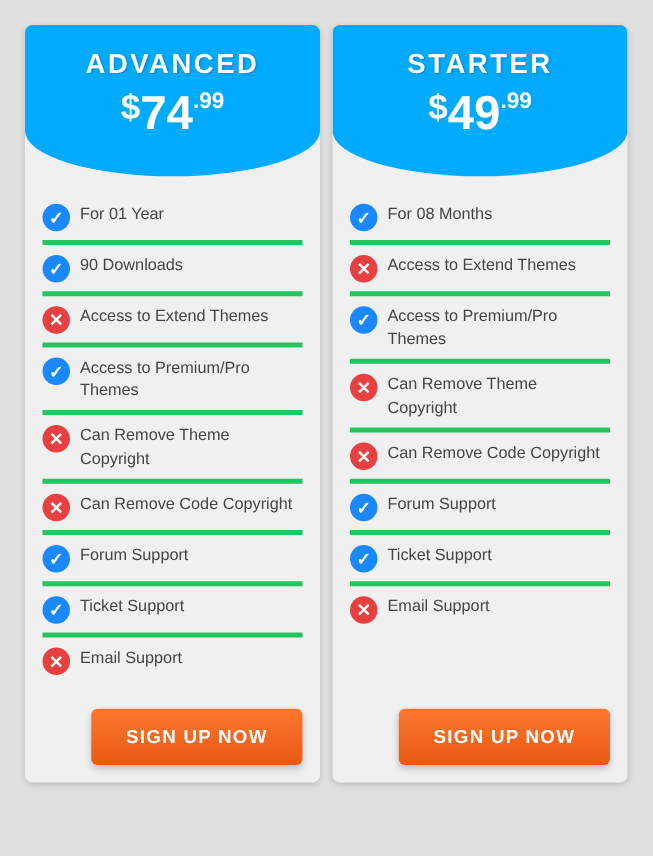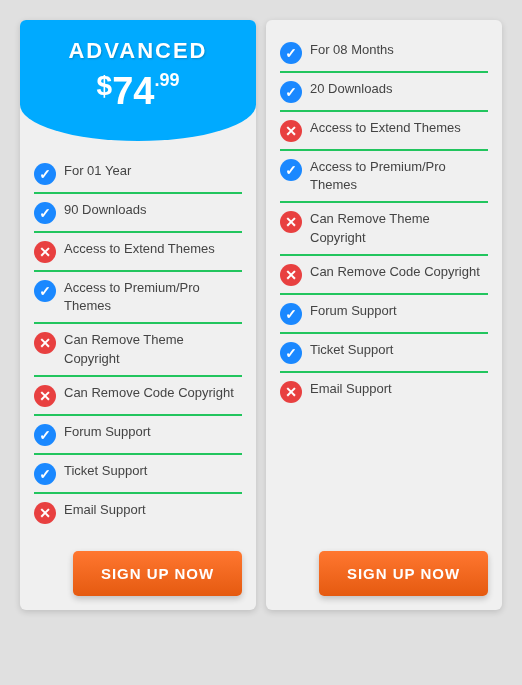--- a/index.html
+++ b/index.html
@@ -73,21 +73,21 @@
 
     .features-list {
       padding: 14px 14px 10px 14px;
       flex: 1;
     }
 
     .feature-item {
       display: flex;
       align-items: flex-start;
       padding: 7px 0;
-      border-bottom: 2px solid #22c55e;
+      border-bottom: 4px solid #22c55e;
       gap: 8px;
     }
 
     .feature-item:last-child {
       border-bottom: none;
     }
 
     .feature-icon {
       width: 22px;
       height: 22px;
@@ -192,28 +192,28 @@
         <div class="feature-item">
           <div class="feature-icon icon-cross"></div>
           <span class="feature-text">Email Support</span>
         </div>
       </div>
       <div class="card-footer">
         <button class="signup-btn">SIGN UP NOW</button>
       </div>
     </div>
     <div class="pricing-card">
+      <div class="card-header">
+        <div class="card-title">STARTER</div>
+        <div><span class="card-price"><span class="dollar">$</span>49<span class="cents">.99</span></span></div>
+      </div>
       <div class="features-list">
         <div class="feature-item">
           <div class="feature-icon icon-check"></div>
           <span class="feature-text">For 08 Months</span>
-        </div>
-        <div class="feature-item">
-          <div class="feature-icon icon-check"></div>
-          <span class="feature-text">20 Downloads</span>
         </div>
         <div class="feature-item">
           <div class="feature-icon icon-cross"></div>
           <span class="feature-text">Access to Extend Themes</span>
         </div>
         <div class="feature-item">
           <div class="feature-icon icon-check"></div>
           <span class="feature-text">Access to Premium/Pro Themes</span>
         </div>
         <div class="feature-item">

